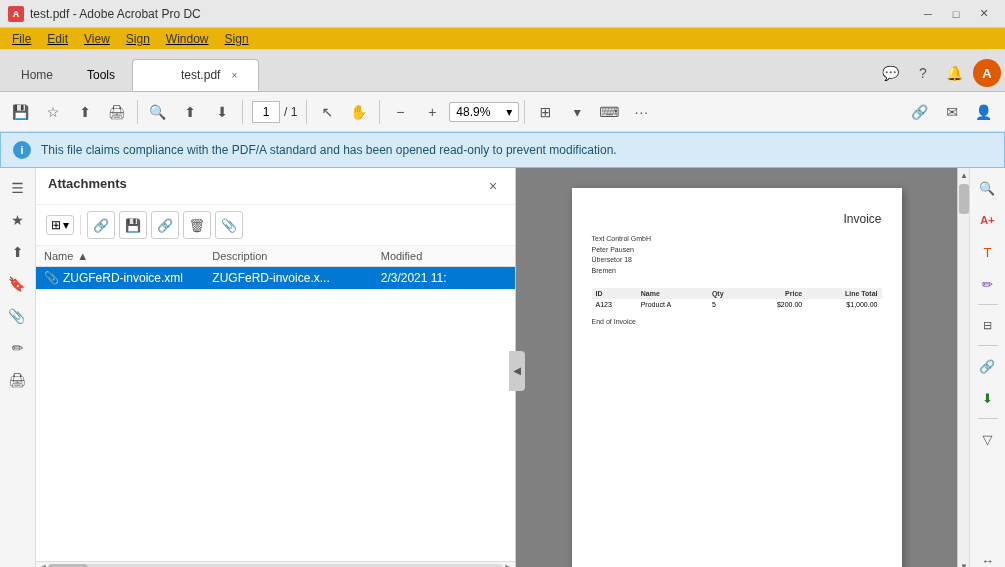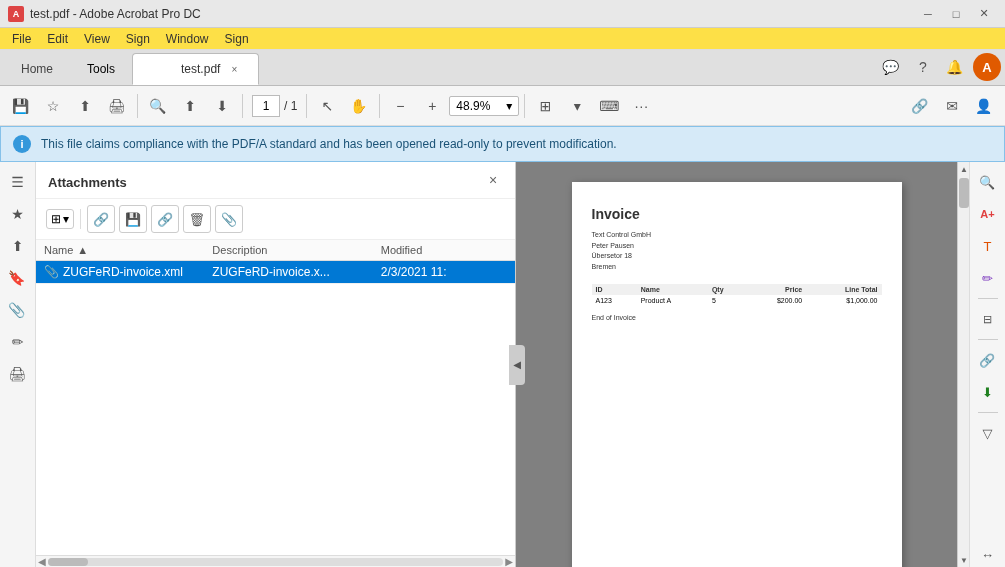--- a/index.html
+++ b/index.html
@@ -6,25 +6,25 @@
     body { font-family: 'Segoe UI', Arial, sans-serif; font-size: 12px; background: #f0f0f0; width: 1005px; height: 567px; overflow: hidden; }
 
     
     .title-bar { background: #e8e8e8; height: 28px; display: flex; align-items: center; padding: 0 8px; border-bottom: 1px solid #ccc; justify-content: space-between; }
     .title-bar-left { display: flex; align-items: center; gap: 6px; font-size: 12px; color: #333; }
     .title-bar-icon { width: 16px; height: 16px; background: #d44; border-radius: 2px; display: flex; align-items: center; justify-content: center; color: white; font-size: 9px; font-weight: bold; }
     .title-bar-controls { display: flex; gap: 2px; }
     .title-btn { width: 26px; height: 20px; background: transparent; border: none; cursor: pointer; display: flex; align-items: center; justify-content: center; font-size: 11px; color: #555; }
 
     
-    .menu-bar { background: #fde047; height: 22px; display: flex; align-items: center; padding: 0 4px; border-bottom: 1px solid #ddd; }
+    .menu-bar { background: #eab308; height: 22px; display: flex; align-items: center; padding: 0 4px; border-bottom: 1px solid #ddd; text-decoration: underline; }
     .menu-item { padding: 2px 8px; font-size: 12px; color: #333; cursor: pointer; border-radius: 2px; }
 
     
-    .tab-bar { background: #e0e0e0; height: 36px; display: flex; align-items: flex-end; padding: 0 4px; border-bottom: 1px solid #bbb; position: relative; }
+    .tab-bar { background: #e0e0e0; height: 42px; display: flex; align-items: flex-end; padding: 0 4px; border-bottom: 1px solid #bbb; position: relative; }
     .tab { height: 32px; padding: 0 16px; display: flex; align-items: center; gap: 6px; font-size: 12px; cursor: pointer; border-radius: 4px 4px 0 0; border: 1px solid transparent; }
     .tab.home { background: transparent; color: #444; border-color: transparent; }
     .tab.active { background: white; color: #333; border: 1px solid #bbb; border-bottom-color: white; padding-left: 48px; }
     .tab-close { width: 16px; height: 16px; display: flex; align-items: center; justify-content: center; border-radius: 2px; font-size: 10px; color: #666; }
     .tab-bar-actions { margin-left: auto; display: flex; align-items: center; gap: 4px; padding-bottom: 4px; }
     .tab-action-btn { width: 28px; height: 28px; border: none; background: transparent; cursor: pointer; display: flex; align-items: center; justify-content: center; color: #555; font-size: 14px; border-radius: 4px; }
     .tab-action-btn.user { width: 28px; height: 28px; background: #e05a00; border-radius: 50%; color: white; font-weight: bold; font-size: 13px; }
 
     
     .toolbar { background: #f5f5f5; height: 40px; display: flex; align-items: center; padding: 0 6px; border-bottom: 1px solid #ddd; gap: 2px; }
@@ -42,21 +42,21 @@
 
     
     .main-area { display: flex; height: calc(567px - 28px - 22px - 36px - 40px - 36px); }
 
     
     .left-sidebar { width: 36px; background: #f5f5f5; border-right: 1px solid #ddd; display: flex; flex-direction: column; align-items: center; padding-top: 6px; gap: 4px; }
     .sidebar-btn { width: 28px; height: 28px; border: none; background: transparent; cursor: pointer; display: flex; align-items: center; justify-content: center; color: #555; font-size: 14px; border-radius: 3px; }
 
     
     .attachments-panel { width: 480px; background: white; border-right: 1px solid #ccc; display: flex; flex-direction: column; }
-    .panel-header { display: flex; align-items: flex-end; justify-content: space-between; padding: 8px 12px; border-bottom: 1px solid #eee; }
+    .panel-header { display: flex; align-items: flex-start; justify-content: space-between; padding: 8px 12px; border-bottom: 1px solid #eee; }
     .panel-title { font-size: 13px; font-weight: 600; color: #333; }
     .panel-close { width: 20px; height: 20px; border: none; background: transparent; cursor: pointer; font-size: 14px; color: #666; display: flex; align-items: center; justify-content: center; }
     .panel-toolbar { display: flex; align-items: center; gap: 4px; padding: 6px 10px; border-bottom: 1px solid #eee; }
     .panel-tb-btn { width: 28px; height: 28px; border: 1px solid #ccc; background: white; cursor: pointer; display: flex; align-items: center; justify-content: center; font-size: 13px; color: #555; border-radius: 3px; }
     .panel-tb-dropdown { display: flex; align-items: center; gap: 2px; border: 1px solid #ccc; border-radius: 3px; padding: 2px 4px; cursor: pointer; background: white; }
     .panel-tb-sep { width: 1px; height: 20px; background: #ddd; margin: 0 2px; }
 
     
     .attach-table { flex: 1; overflow: auto; }
     .attach-col-header { display: flex; align-items: center; padding: 4px 8px; border-bottom: 1px solid #ddd; background: #fafafa; font-size: 11px; color: #555; gap: 0; }
@@ -88,21 +88,21 @@
     .right-sb-btn.green-icon { color: #208020; }
     .right-sb-sep { width: 20px; height: 1px; background: #ccc; margin: 2px 0; }
 
     
     .vert-scroll { width: 12px; background: #f0f0f0; border-left: 1px solid #ccc; display: flex; flex-direction: column; }
     .vert-scroll-track { flex: 1; position: relative; }
     .vert-scroll-thumb { position: absolute; top: 2px; left: 1px; width: 10px; height: 30px; background: #bbb; border-radius: 3px; }
     .vert-scroll-btn { width: 12px; height: 14px; display: flex; align-items: center; justify-content: center; font-size: 8px; color: #666; cursor: pointer; background: #f0f0f0; }
 
     
-    .invoice-title { font-size: 14px; font-weight: bold; color: #333; margin-bottom: 8px; }
+    .invoice-title { font-size: 12px; font-weight: normal; color: #333; margin-bottom: 8px; text-align: right; }
     .invoice-address { font-size: 7px; color: #333; line-height: 1.5; margin-bottom: 12px; }
     .invoice-table { width: 100%; border-collapse: collapse; font-size: 7px; margin-bottom: 8px; }
     .invoice-table th { background: #f0f0f0; padding: 2px 4px; text-align: left; border: none; font-weight: 600; color: #333; }
     .invoice-table th.right { text-align: right; }
     .invoice-table td { padding: 2px 4px; border-bottom: none; }
     .invoice-table td.right { text-align: right; }
     .end-invoice { font-size: 7px; color: #333; margin-top: 8px; }
 
     
     .panel-collapse-arrow { position: absolute; right: -10px; top: 50%; transform: translateY(-50%); width: 16px; height: 40px; background: #ccc; border-radius: 0 4px 4px 0; display: flex; align-items: center; justify-content: center; cursor: pointer; font-size: 10px; color: #555; z-index: 10; }

